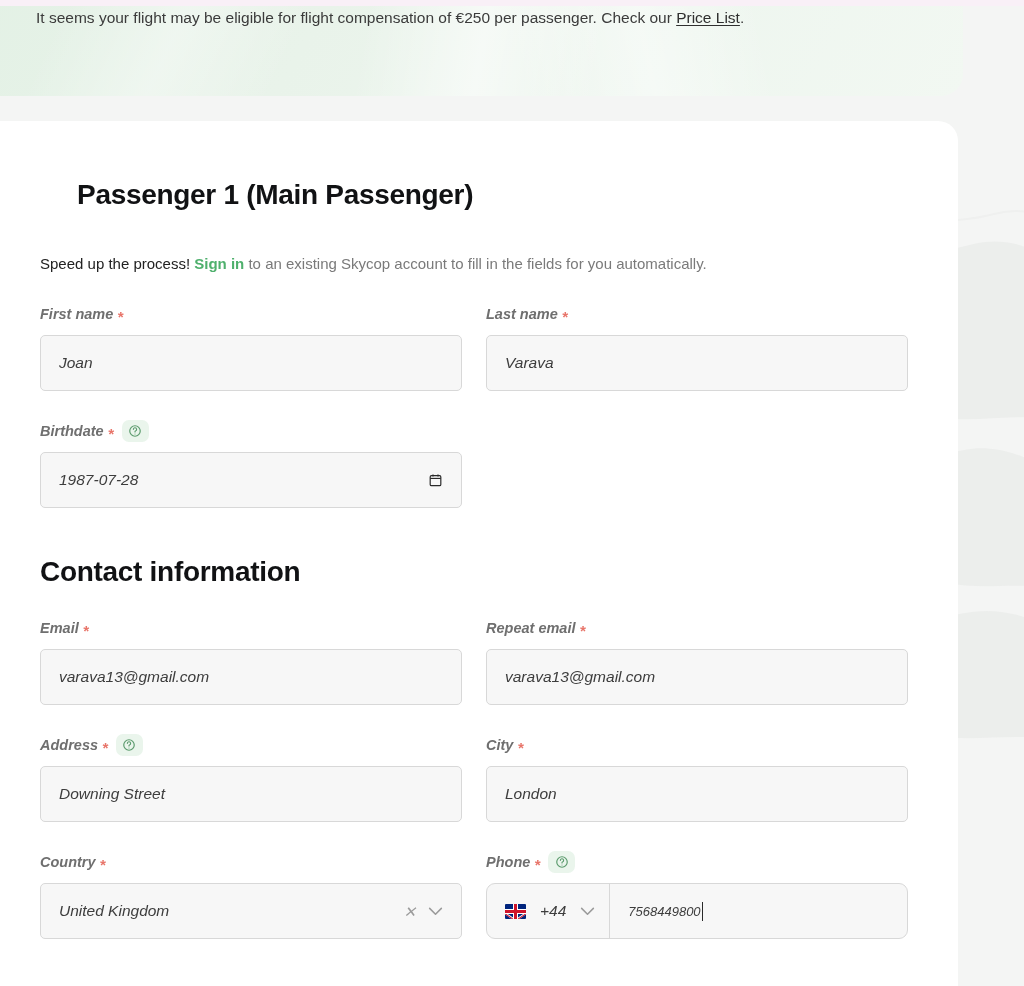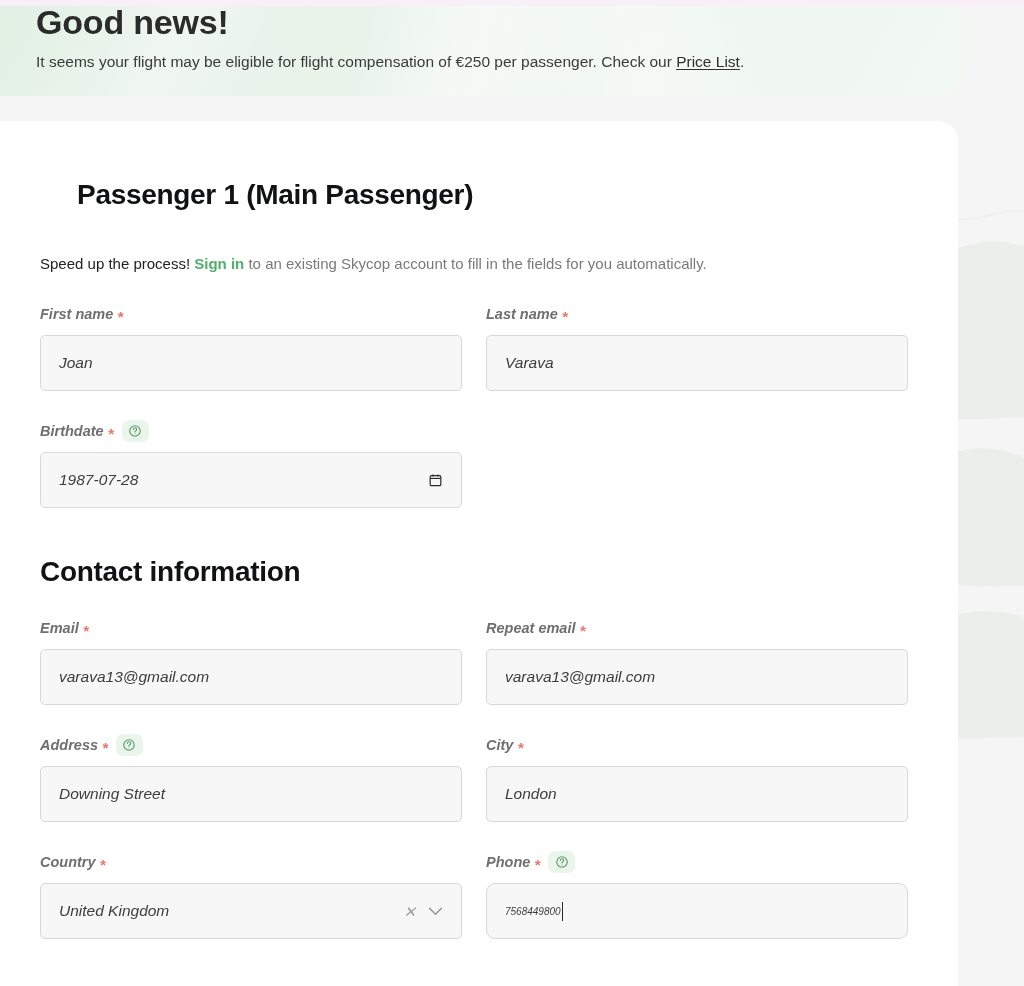--- a/index.html
+++ b/index.html
@@ -196,21 +196,21 @@
     padding: 0 14px 0 18px;
     border-right: 1px solid #d8d8d8;
     cursor: pointer;
   }
   .phone-code .code { font-size: 15.5px; color: #3d3d3d; }
   .phone-num {
     flex: 1 1 auto;
     display: flex;
     align-items: center;
     padding: 0 18px;
-    font-size: 10px;
+    font-size: 13px;
     color: #3d3d3d;
     text-align: center;
   }
   .caret {
     display: inline-block;
     width: 1px; height: 19px;
     background: #2a2a2a;
     margin-left: 1px;
   }
   .flag {
@@ -247,21 +247,20 @@
       <path d="M5 120 C70 92, 140 110, 200 94 C232 86, 252 96, 260 104"></path>
     </g>
   </svg>
 </div>
 
 <div id="top-strip"></div>
 
 <section id="banner">
   <div class="rays"></div>
   <div class="inner">
-    <h1 id="banner-title">Good news!</h1>
     <p id="banner-sub"><span>It seems your flight may be eligible for flight compensation of €250 per passenger. Check our </span><a href="#">Price List</a><span>.</span></p>
   </div>
 </section>
 
 <main id="card">
 
   <h2 class="section-title" id="passenger-title">Passenger 1 (Main Passenger)</h2>
 
   <p id="signin-line"><b>Speed up the process!</b> <a href="#">Sign in</a><span> to an existing Skycop account to fill in the fields for you automatically.</span></p>
 
@@ -394,20 +393,38 @@
         <span class="help-icon">
           <svg width="14" height="14" viewBox="0 0 24 24" fill="none" stroke="#5a9a6c" stroke-width="2">
             <circle cx="12" cy="12" r="9"></circle>
             <path d="M9.2 9.2a2.8 2.8 0 1 1 3.6 2.7c-.6.2-.8.7-.8 1.3v.4" stroke-linecap="round"></path>
             <circle cx="12" cy="17" r=".9" fill="#5a9a6c" stroke="none"></circle>
           </svg>
         </span>
       </div>
 
       <div class="phone-wrap">
+        <div class="phone-code">
+          <span class="flag">
+            <i class="d1"></i>
+              <i class="d2"></i>
+              <i class="d3"></i>
+              <i class="d4"></i>
+            <i class="hw"></i>
+              <i class="vw"></i>
+              <i class="hr"></i>
+              <i class="vr"></i>
+          </span>
+          <span class="code">+44</span>
+          <span>
+            <svg width="15" height="9" viewBox="0 0 16 10" fill="none" stroke="#9b9b9b" stroke-width="1.7" stroke-linecap="round" stroke-linejoin="round">
+              <path d="M1.5 1.5 L8 8 L14.5 1.5"></path>
+            </svg>
+          </span>
+        </div>
         <div class="phone-num">
           <span>7568449800</span>
             <span class="caret"></span>
         </div>
       </div>
     </div>
   </div>
 
 </main>
 

